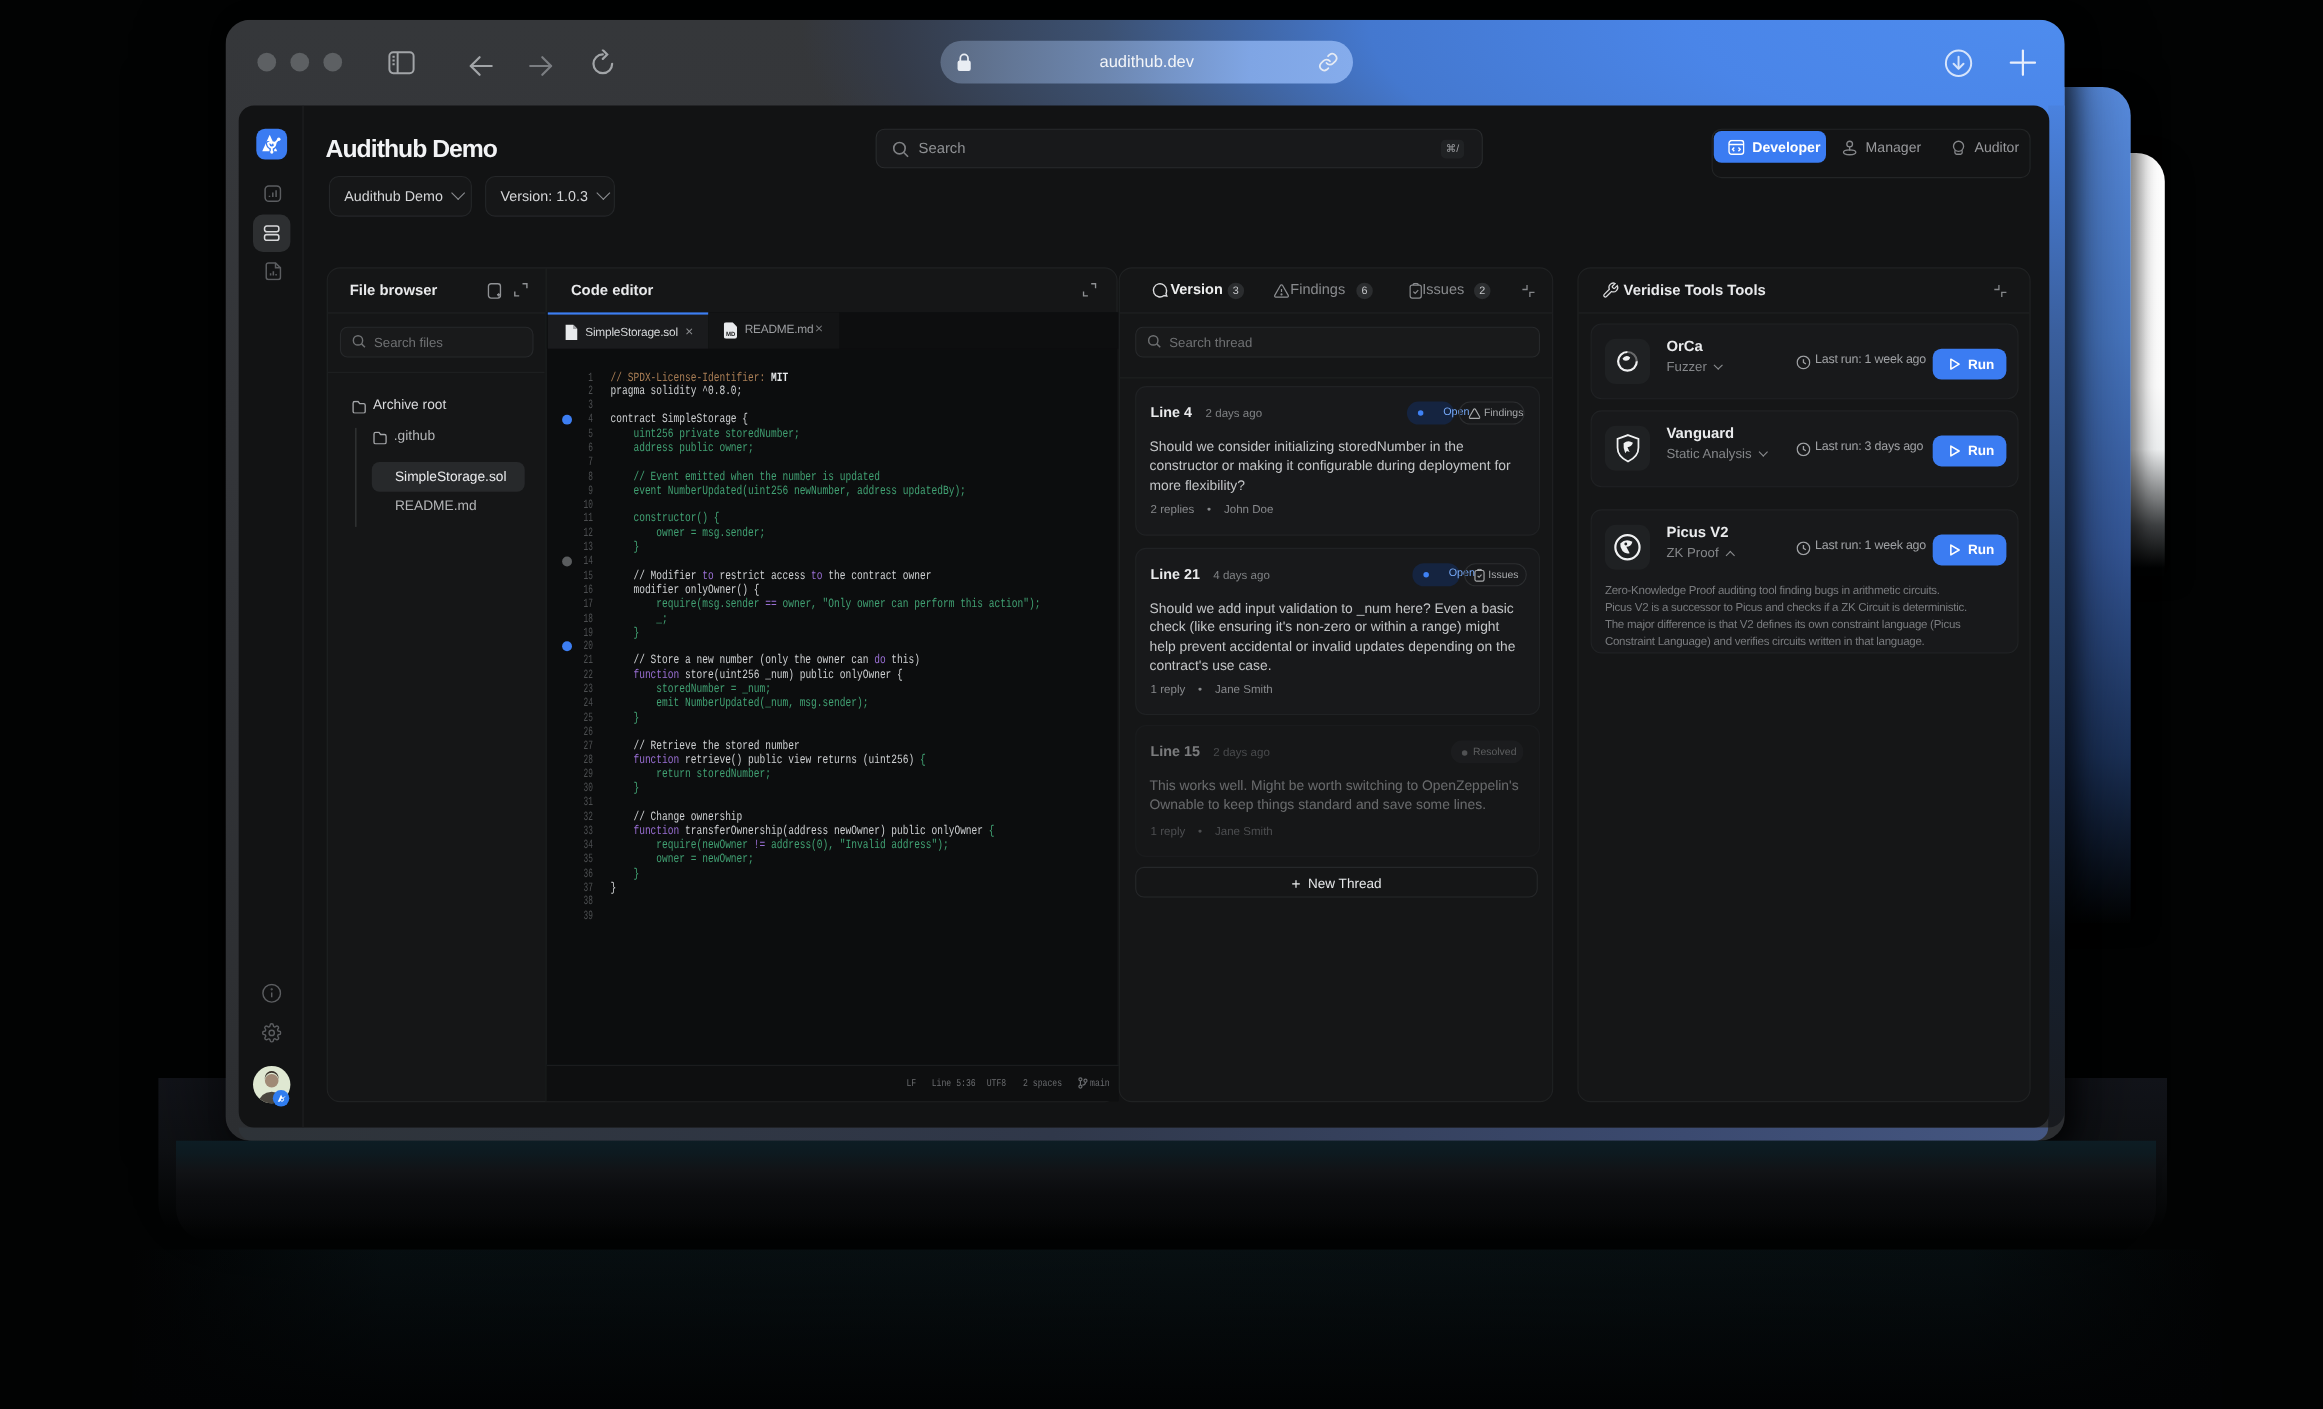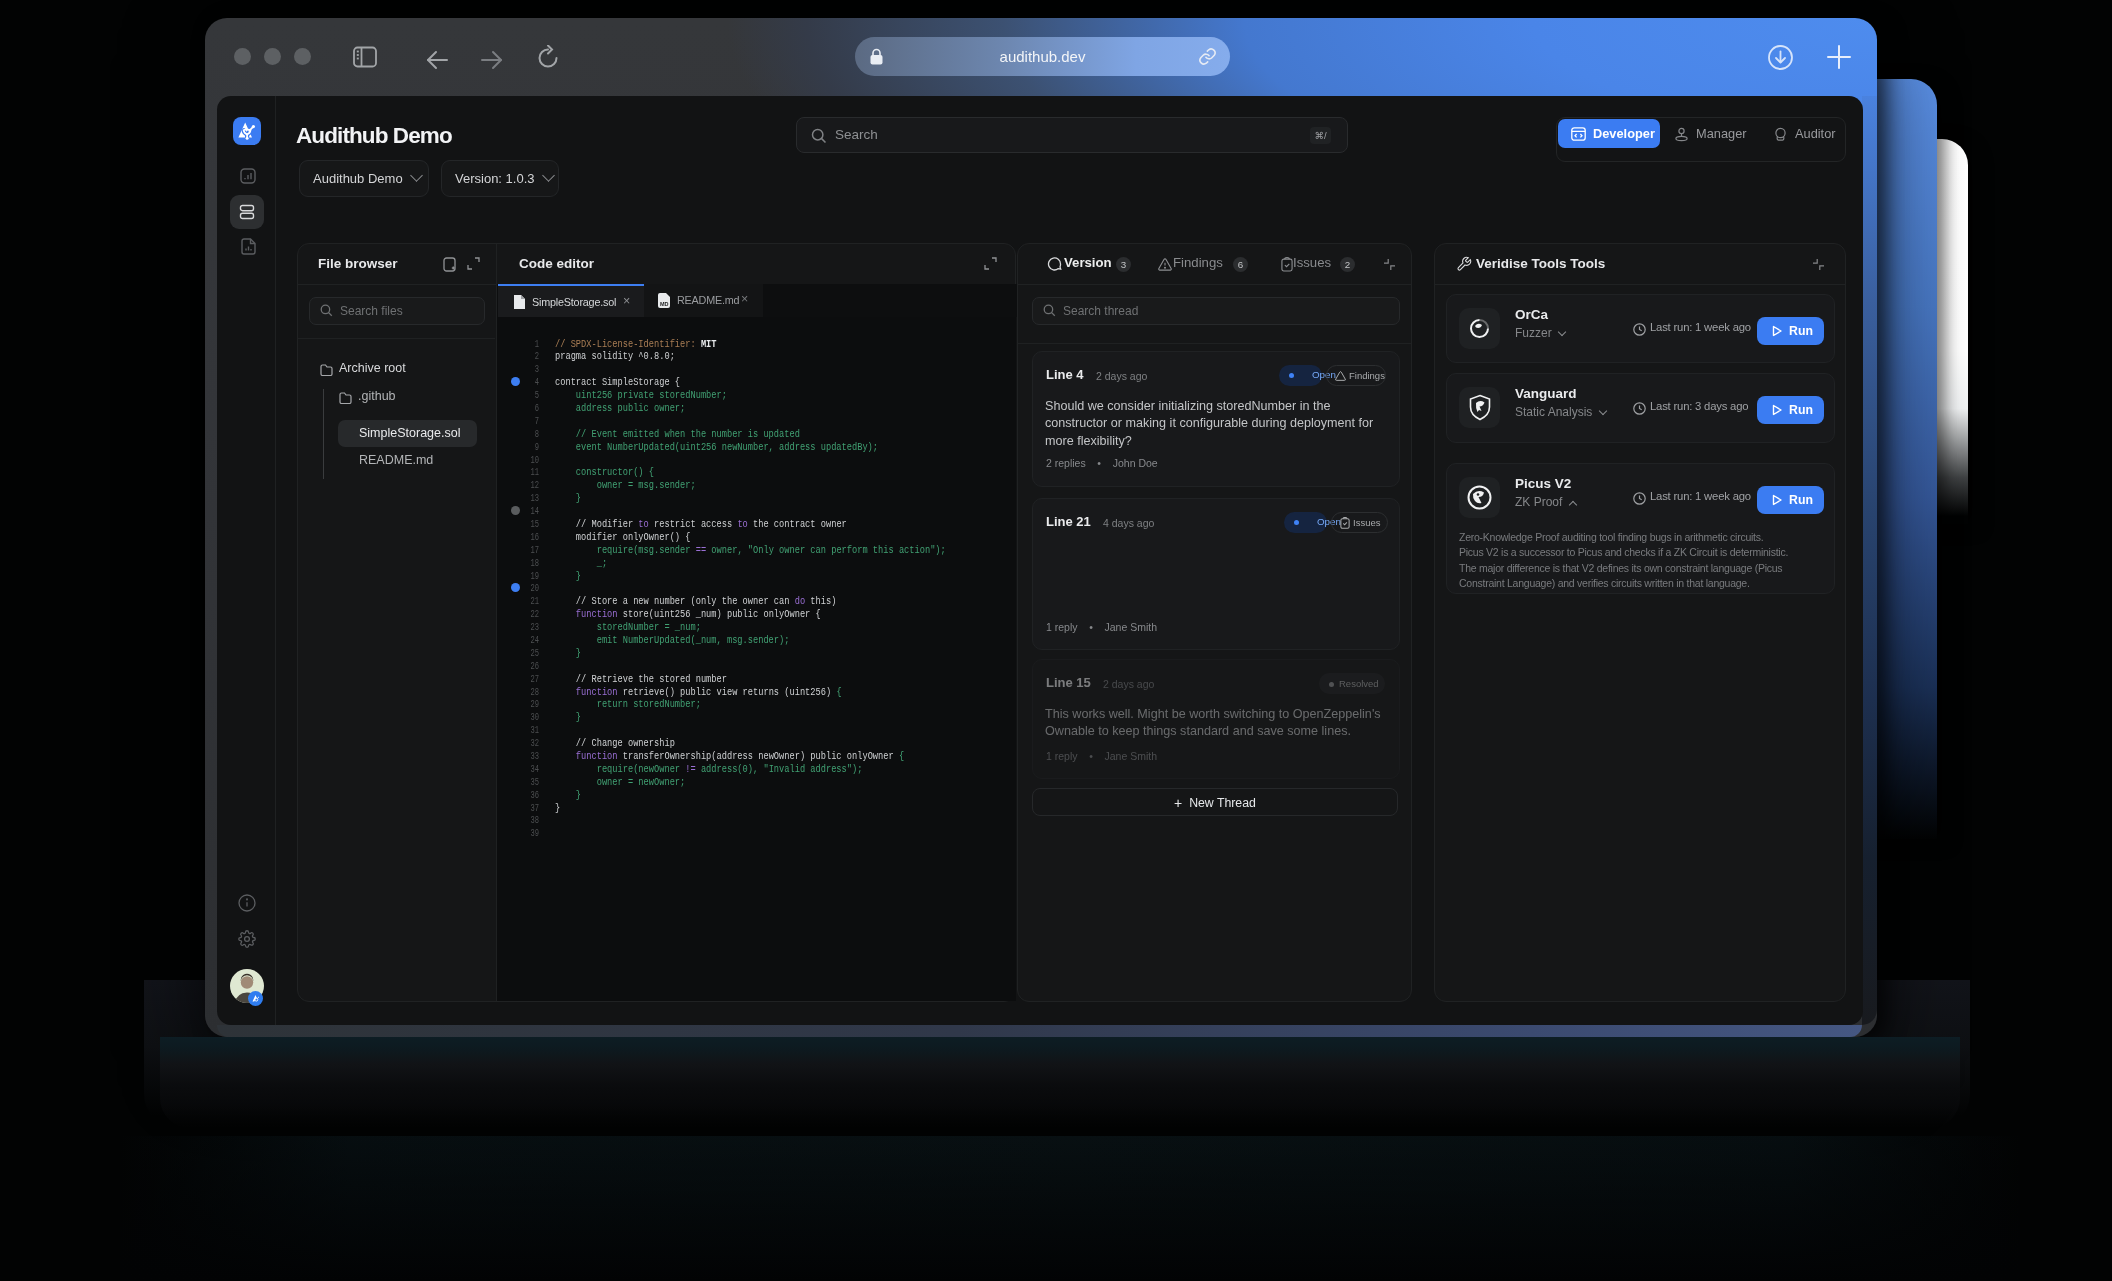--- a/index.html
+++ b/index.html
@@ -469,20 +469,33 @@
               <span class="num">37</span>
               <span class="ct"><span class="kw">}</span></span>
             </div>
 <div class="cl">
               <span class="num">38</span>
             </div>
 <div class="cl">
               <span class="num">39</span>
             </div>
 </div>
+        <div id="statusbar">
+          <span class="sbt" style="left:327px">LF</span>
+          <span class="sbt" style="left:350px">Line 5:36</span>
+          <span class="sbt" style="left:400px">UTF8</span>
+          <span class="sbt" style="left:433px">2 spaces</span>
+          <svg class="abs" style="left:483px;top:10px;color:#6b6d70" width="9" height="11" viewBox="0 0 9 11" fill="none" stroke="currentColor" stroke-width="1.1">
+            <circle cx="2.2" cy="2.2" r="1.4"></circle>
+              <circle cx="2.2" cy="8.8" r="1.4"></circle>
+              <circle cx="6.8" cy="3.5" r="1.4"></circle>
+            <path d="M2.2 3.6 V7.4 M6.8 5 Q6.8 7 4 7.5"></path>
+          </svg>
+          <span class="sbt" style="left:494px">main</span>
+        </div>
       </div>
     </div>
     <div class="abs panel" id="panel-threads" style="left:800px; width:395px;">
       <div class="phead">
         <svg class="abs" style="left:29px;top:13px;color:#d9dadc" width="15" height="15" viewBox="0 0 15 15" fill="none" stroke="currentColor" stroke-width="1.3">
           <path d="M13.5 7a6 6 0 1 0-2.2 4.6l2.4 0.6-0.7-2.3A6 6 0 0 0 13.5 7z"></path>
         </svg>
         <span class="ttab" style="left:46px;color:#eceded;font-weight:bold">Version</span>
         <span class="tbadge" style="left:98px">3</span>
         <svg class="abs" style="left:140px;top:14px;color:#8c8e91" width="14" height="13" viewBox="0 0 15 14" fill="none" stroke="currentColor" stroke-width="1.2">
@@ -537,20 +550,21 @@
             <span class="pt">Open</span>
           </div>
         <div class="pill-tag" style="left:298px;width:57px">
           <svg style="position:absolute;left:8px;top:4.5px" width="10" height="12" viewBox="0 0 13 16" fill="none" stroke="#a8aaac" stroke-width="1.4">
             <rect x="1" y="2.2" width="11" height="12.8" rx="2"></rect>
               <path d="M4 2.2 a2.5 1.6 0 0 1 5 0"></path>
               <polyline points="4.2,8.6 6,10.4 9,7.2"></polyline>
           </svg>
           <span style="position:absolute;left:21px;top:4.5px">Issues</span>
         </div>
+        <div class="tc-body">Should we add input validation to _num here? Even a basic<br>check (like ensuring it's non-zero or within a range) might<br>help prevent accidental or invalid updates depending on the<br>contract's use case.</div>
         <div class="tc-foot" style="top:122px">1 reply&nbsp;&nbsp;&nbsp;&nbsp;•&nbsp;&nbsp;&nbsp;&nbsp;Jane Smith</div>
       </div>
 
       <div class="tcard" style="top:415px;height:120px;opacity:0.48">
         <span class="tc-title">Line 15</span>
           <span class="tc-ago" style="left:70px">2 days ago</span>
         <div class="pill-tag" style="left:286px;width:66px;background:rgba(255,255,255,0.05);border-color:transparent">
           <span style="position:absolute;left:9px;top:8px;width:5px;height:5px;border-radius:50%;background:#909294"></span>
           <span style="position:absolute;left:19px;top:4.5px">Resolved</span>
         </div>

